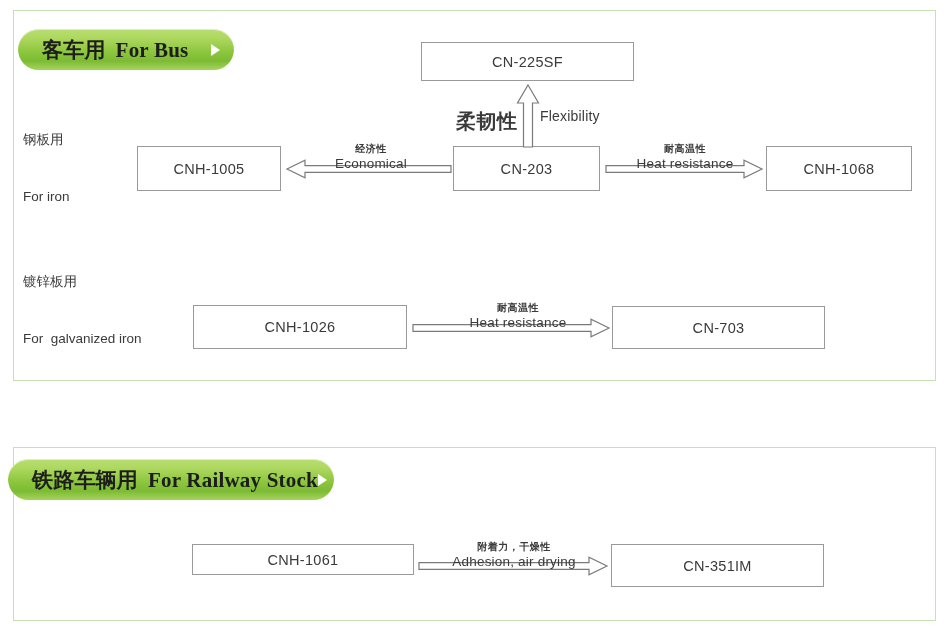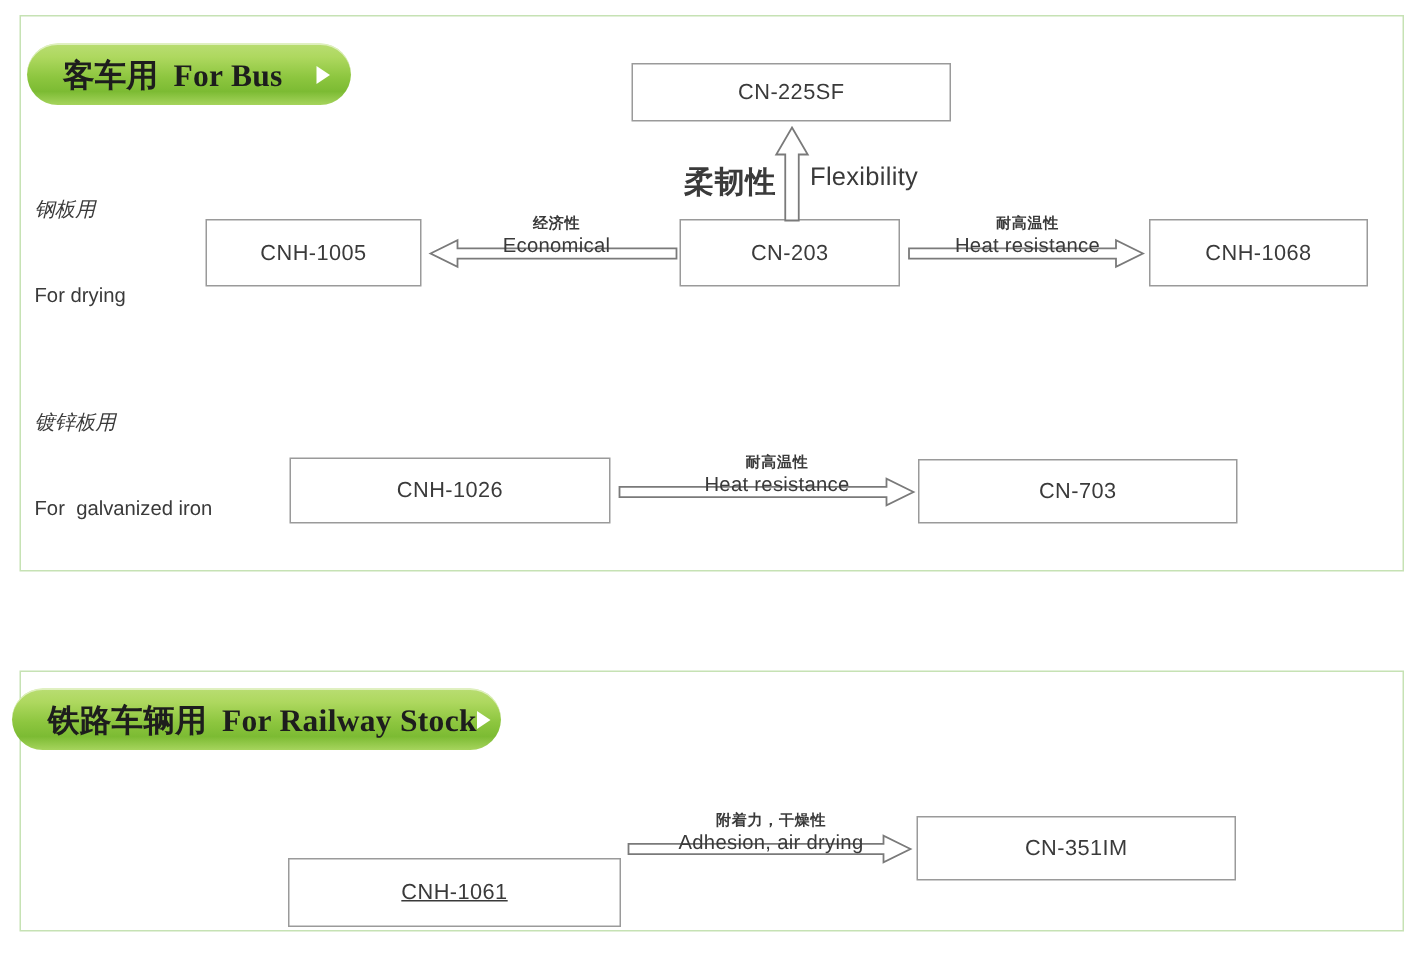--- a/index.html
+++ b/index.html
@@ -67,21 +67,21 @@
   
   .caption {
     position: absolute;
     font-size: 13.5px;
     line-height: 19px;
     color: #3a3a3a;
     white-space: pre;
   }
   #caption-steel      { left: 23px; top: 92px; }
   #caption-galvanized { left: 23px; top: 234px; }
-  .caption .cn { display: block; font-style: italic; }
+  .caption .cn { display: block; }
   .caption .en { display: block; }
 
   
   .box {
     position: absolute;
     border: 1px solid #9a9a9a;
     background: #ffffff;
     box-sizing: border-box;
     display: flex;
     align-items: center;
@@ -90,21 +90,21 @@
     color: #3a3a3a;
     letter-spacing: 0.3px;
   }
 
   #box-cn225sf  { left: 421px; top: 42px;  width: 213px; height: 39px; }
   #box-cnh1005  { left: 137px; top: 146px; width: 144px; height: 45px; }
   #box-cn203    { left: 453px; top: 146px; width: 147px; height: 45px; }
   #box-cnh1068  { left: 766px; top: 146px; width: 146px; height: 45px; }
   #box-cnh1026  { left: 193px; top: 305px; width: 214px; height: 44px; }
   #box-cn703    { left: 612px; top: 306px; width: 213px; height: 43px; }
-  #box-cnh1061  { left: 192px; top: 572px; width: 222px; height: 46px; text-decoration: underline; }
+  #box-cnh1061  { left: 192px; top: 544px; width: 222px; height: 31px; }
   #box-cn351im  { left: 611px; top: 544px; width: 213px; height: 43px; }
 
   
   .arrow-wrap { position: absolute; }
   .arrow-wrap svg { display: block; overflow: visible; }
 
   
   .arr-label {
     position: absolute;
     text-align: center;
@@ -123,21 +123,21 @@
     letter-spacing: 0.2px;
   }
 
   
   .arr-label-side {
     position: absolute;
     white-space: nowrap;
     color: #3a3a3a;
   }
   .arr-label-side.cnw { font-size: 20px; font-weight: bold; letter-spacing: 0.5px; }
-  .arr-label-side.enw { font-size: 17px; letter-spacing: 0.2px; }
+  .arr-label-side.enw { font-size: 14px; letter-spacing: 0.2px; }
 
   
   #lbl-economical   { left: 296px; top: 142px; width: 150px; }
   #lbl-heat-top     { left: 605px; top: 142px; width: 160px; }
   #lbl-heat-mid     { left: 423px; top: 301px; width: 190px; }
   #lbl-adhesion     { left: 418px; top: 540px; width: 192px; }
 
   #lbl-flex-cn      { left: 456px; top: 108px; }
   #lbl-flex-en      { left: 540px; top: 108px; }
 </style>
@@ -148,21 +148,21 @@
 
 <div class="pill" id="pill-bus">
   <span class="pill-label">
     <span class="cn" style="margin-right: 10px;">客车用</span><span class="en">For Bus</span>
   </span>
   <span class="pill-arrow"></span>
 </div>
 
 <div class="caption" id="caption-steel">
   <span class="cn">钢板用</span>
-  <span class="en">For drying</span>
+  <span class="en">For iron</span>
 </div>
 
 <div class="caption" id="caption-galvanized">
   <span class="cn">镀锌板用</span>
   <span class="en">For  galvanized iron</span>
 </div>
 
 <div class="box" id="box-cn225sf">CN-225SF</div>
 <div class="box" id="box-cnh1005">CNH-1005</div>
 <div class="box" id="box-cn203">CN-203</div>

